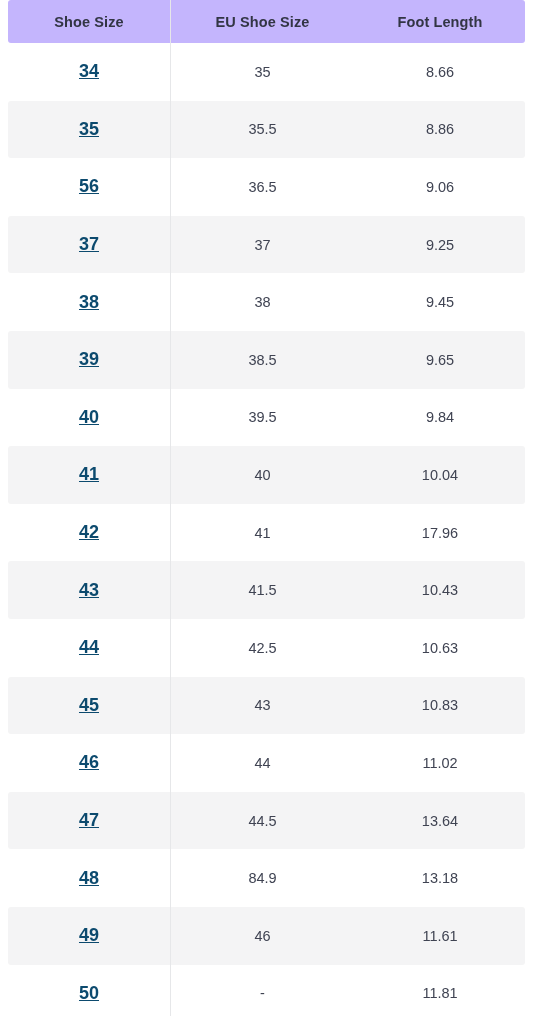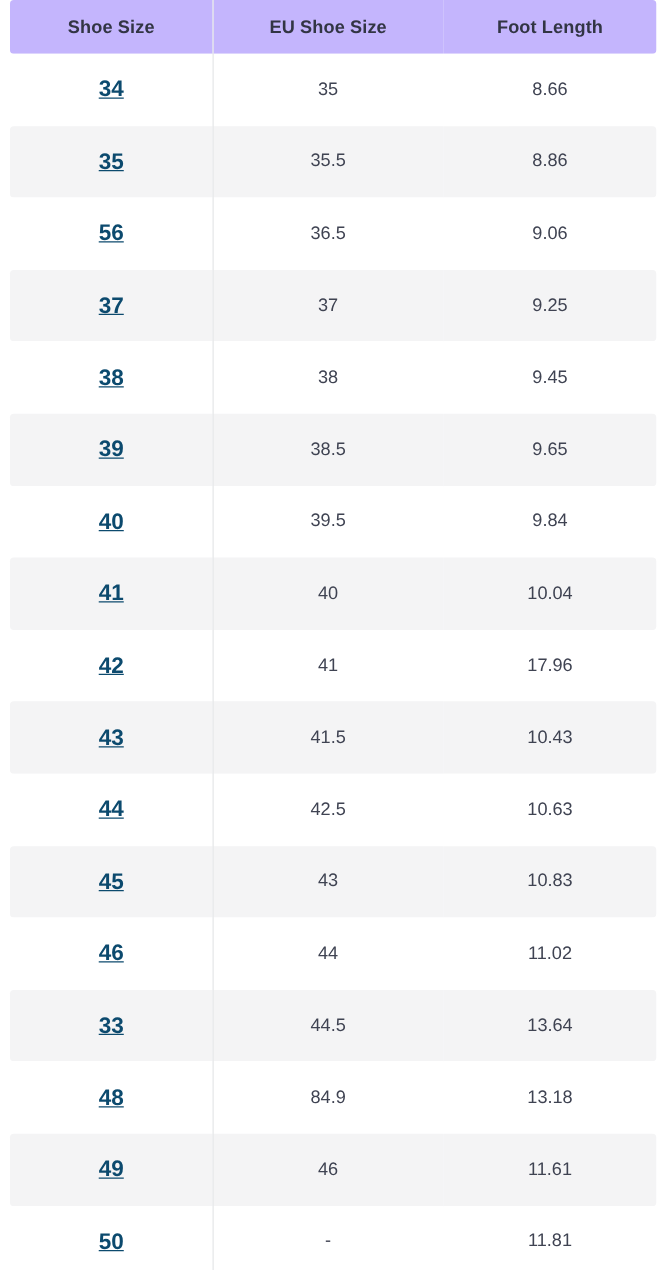--- a/index.html
+++ b/index.html
@@ -172,21 +172,21 @@
           <td class="cell-size">45</td>
           <td class="cell-eu">43</td>
           <td class="cell-foot">10.83</td>
         </tr>
         <tr>
           <td class="cell-size">46</td>
           <td class="cell-eu">44</td>
           <td class="cell-foot">11.02</td>
         </tr>
         <tr class="striped">
-          <td class="cell-size">33</td>
+          <td class="cell-size">47</td>
           <td class="cell-eu">44.5</td>
           <td class="cell-foot">13.64</td>
         </tr>
         <tr>
           <td class="cell-size">48</td>
           <td class="cell-eu">84.9</td>
           <td class="cell-foot">13.18</td>
         </tr>
         <tr class="striped">
           <td class="cell-size">49</td>

